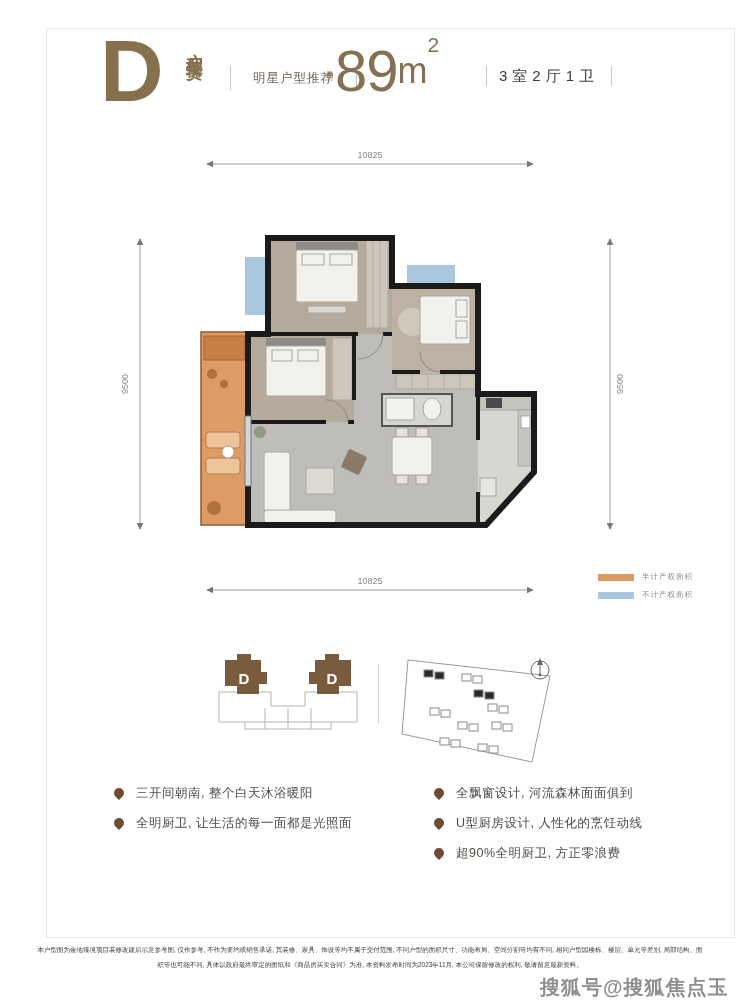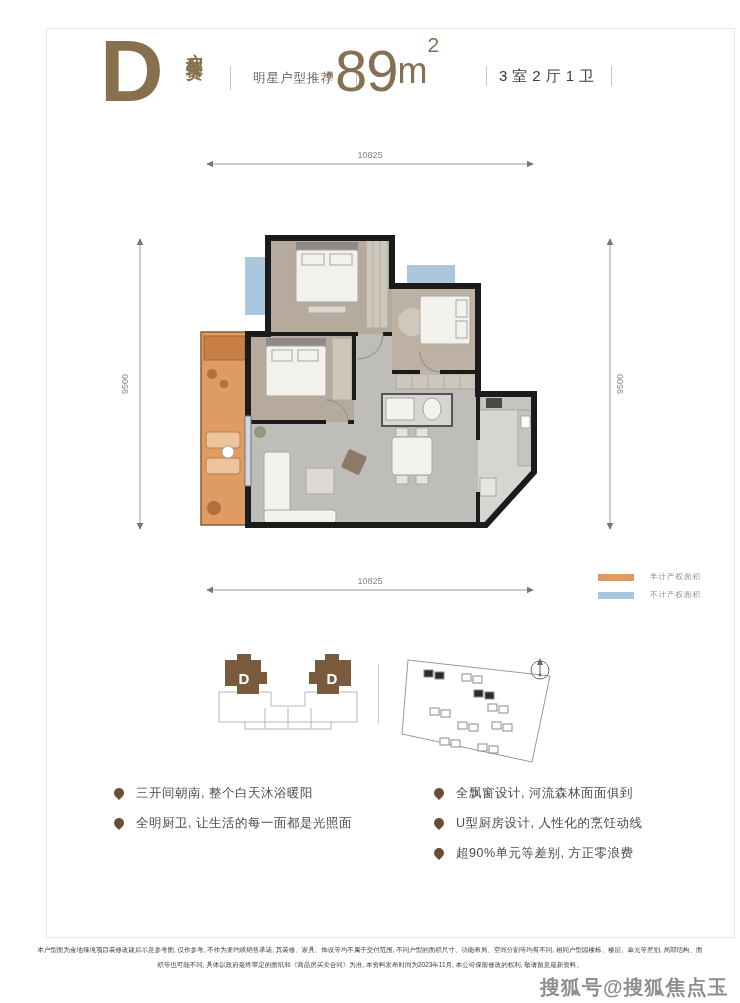--- a/index.html
+++ b/index.html
@@ -19,21 +19,21 @@
   .area-group{left:326px;top:42px;display:flex;align-items:center;}
   .area-prefix{writing-mode:vertical-rl;font-size:6.5px;color:#86704e;width:9px;line-height:9px;
                margin-bottom:10px;letter-spacing:1px;}
   .area-number{font-size:58px;color:#857053;line-height:58px;letter-spacing:-1px;}
   .area-unit{font-size:36px;color:#857053;line-height:48px;}
   .area-sup{font-size:21px;color:#857053;position:relative;top:-26px;}
   .spec-group{left:486px;top:66px;display:flex;align-items:flex-end;gap:12px;}
   .spec-label{font-size:15px;color:#3a3a3a;letter-spacing:5px;}
   
   .legend{left:598px;top:572px;}
-  .legend-row{display:flex;align-items:center;gap:16px;margin-bottom:8px;}
+  .legend-row{display:flex;align-items:center;gap:8px;margin-bottom:8px;}
   .legend-swatch{width:36px;height:7px;}
   .legend-swatch.orange{background:#dd9a63;}
   .legend-swatch.blue{background:#a9c6dc;}
   .legend-label{font-size:7.5px;color:#8a8a8a;letter-spacing:1px;}
   
   .kp-divider{left:378px;top:664px;width:1px;height:60px;background:#cfcfcf;}
   
   .features{width:320px;}
   .features.left{left:114px;top:786px;}
   .features.right{left:434px;top:786px;}
@@ -238,21 +238,21 @@
   <div class="feature-item">
     <span class="pin"></span>
     <span class="feature-text">全飘窗设计, 河流森林面面俱到</span>
   </div>
   <div class="feature-item">
     <span class="pin"></span>
     <span class="feature-text">U型厨房设计, 人性化的烹饪动线</span>
   </div>
   <div class="feature-item">
     <span class="pin"></span>
-    <span class="feature-text">超90%单元等差别, 方正零浪费</span>
+    <span class="feature-text">超90%全明厨卫, 方正零浪费</span>
   </div>
 </div>
 
 <div class="abs disclaimer">
   <div>本户型图为金地臻境项目装修改建后示意参考图, 仅作参考, 不作为要约或销售承诺, 其装修、家具、饰设等均不属于交付范围, 不同户型的面积尺寸、功能布局、空间分割等均有不同, 相同户型因楼栋、楼层、单元等差别, 局部结构、面</div>
   <div>积等也可能不同, 具体以政府最终审定的图纸和《商品房买卖合同》为准, 本资料发布时间为2023年11月, 本公司保留修改的权利, 敬请留意最新资料。</div>
 </div>
 
 <div class="abs watermark">搜狐号@搜狐焦点玉溪站</div>
 

